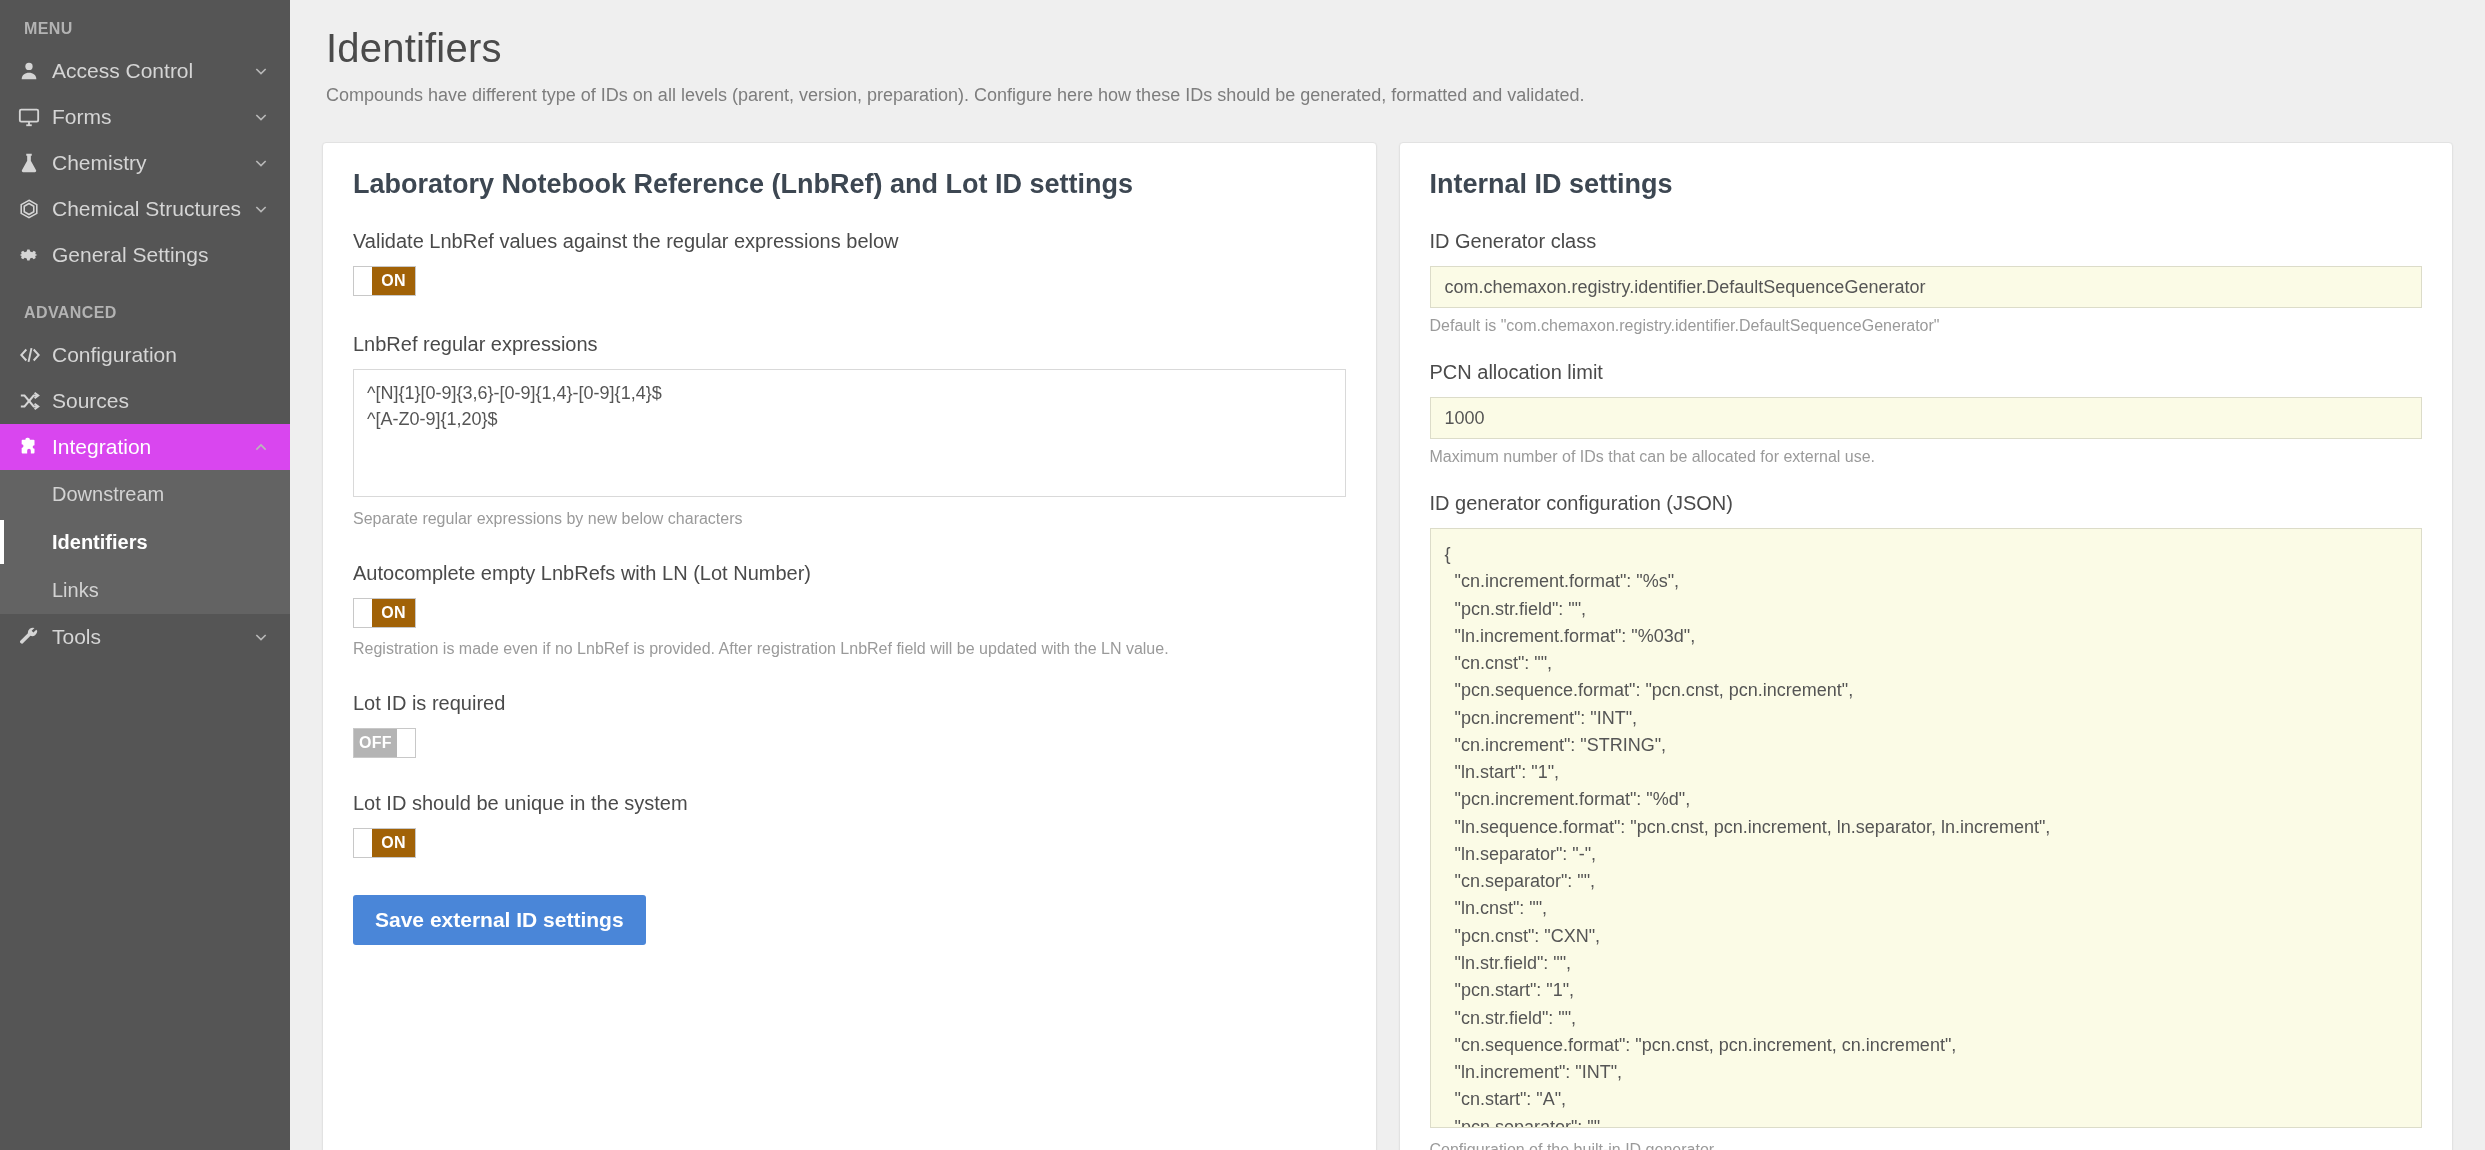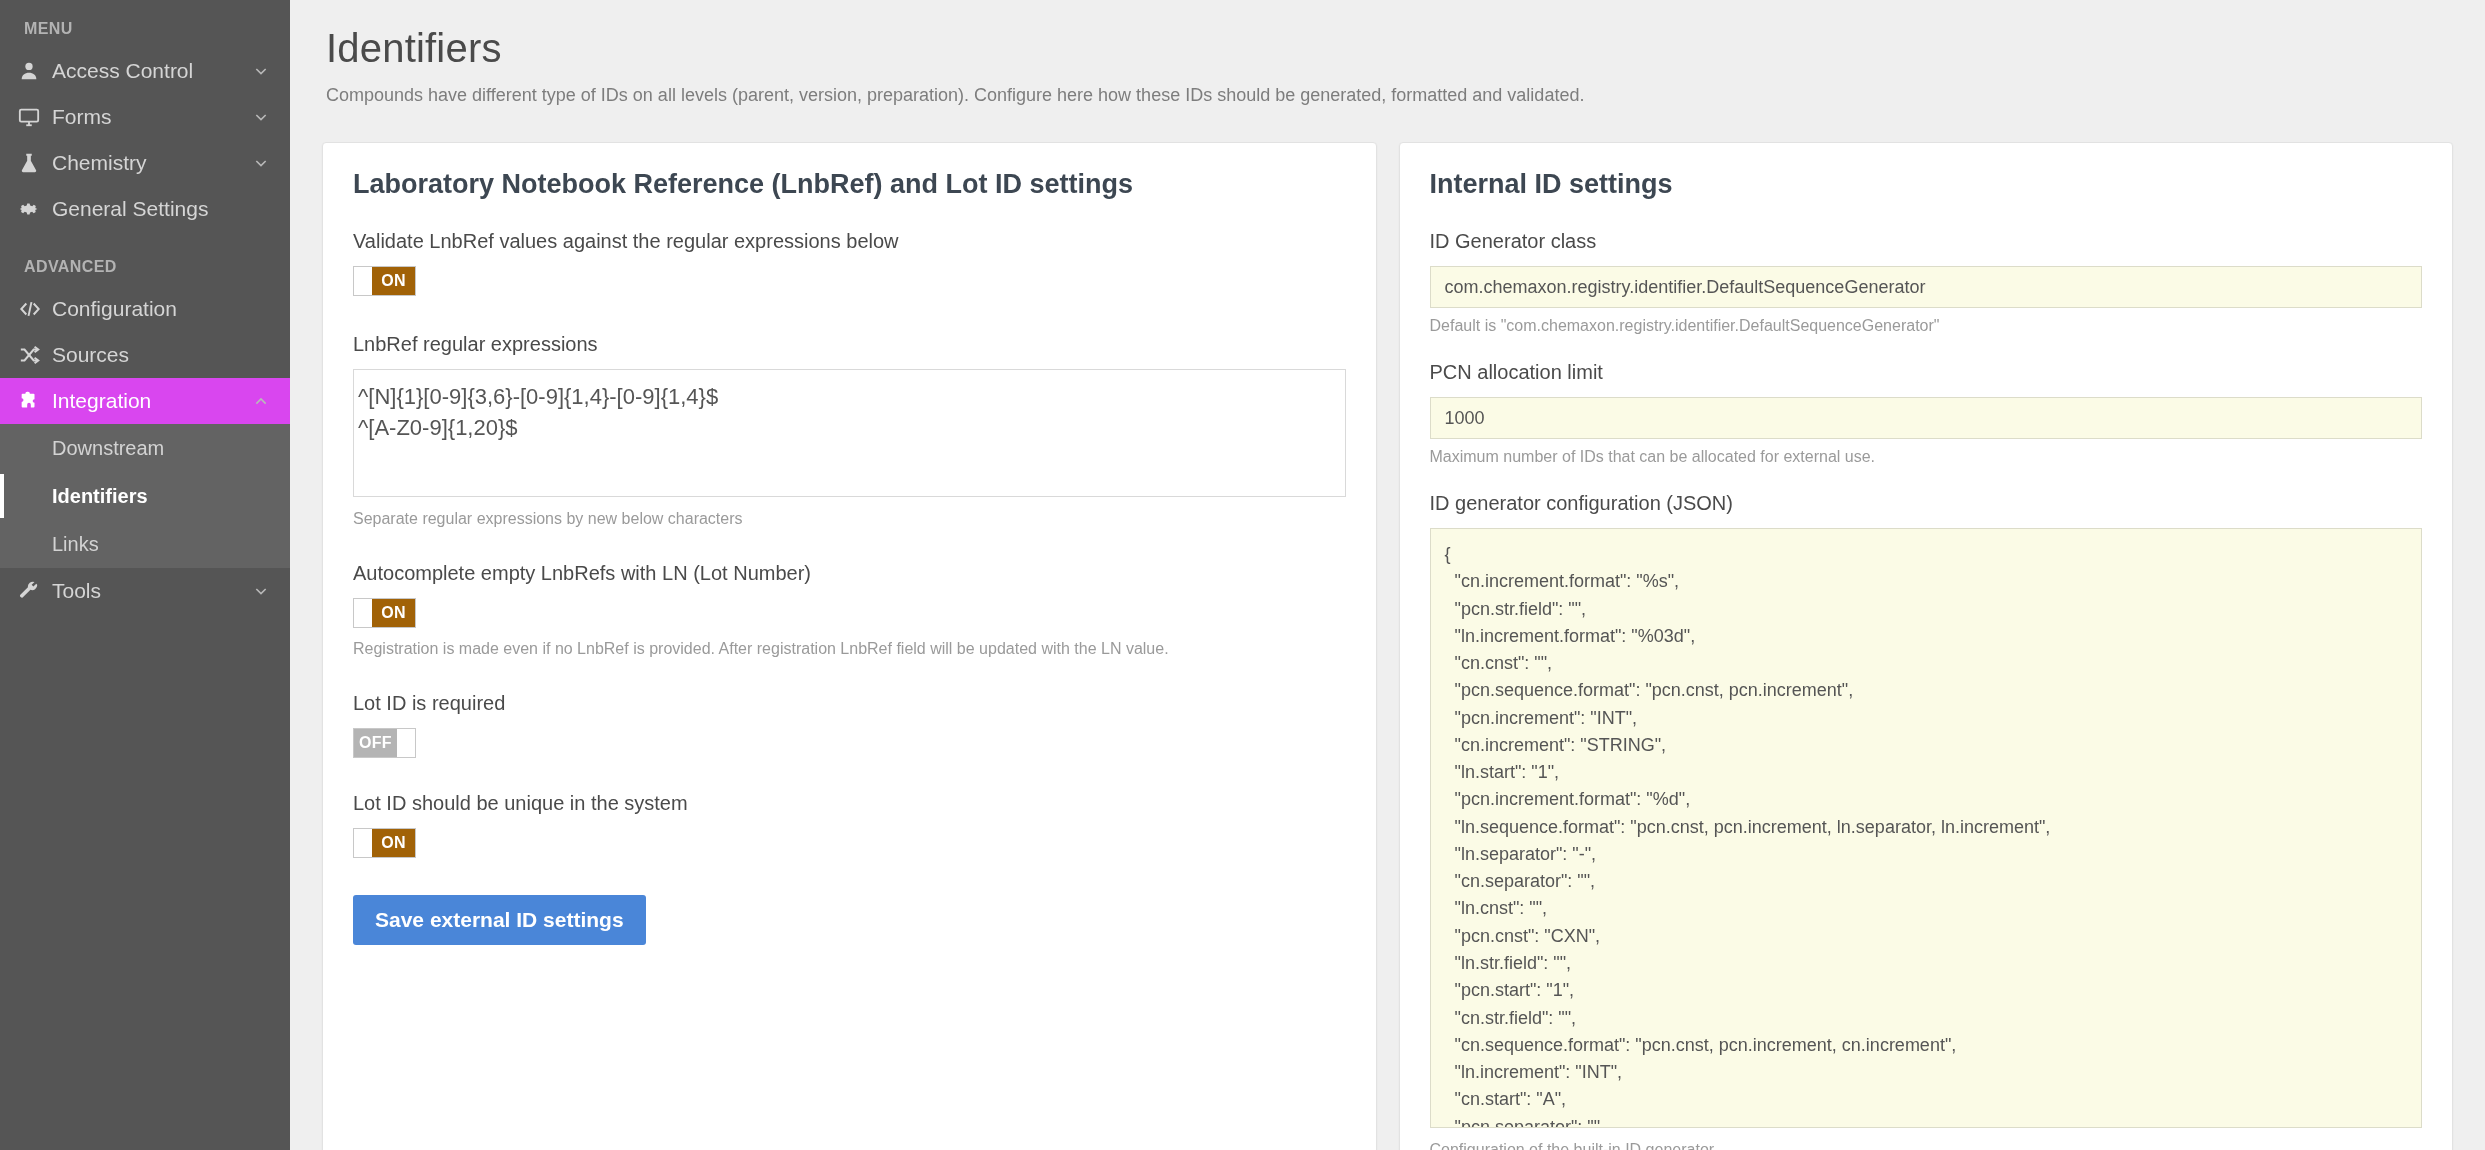--- a/index.html
+++ b/index.html
@@ -147,23 +147,23 @@
   .toggle.off .txt { background: #b4b4b4; order: 1; }
   .toggle.off .knob { order: 2; }
 
   
   textarea.regex-area {
     width: 100%;
     height: 128px;
     border: 1px solid #d9d9d9;
     background: #ffffff;
     resize: none;
-    padding: 11px 4px;
+    padding: 11px 13px;
     font-family: "Liberation Sans", sans-serif;
-    font-size: 22px;
+    font-size: 18px;
     color: #555555;
     line-height: 1.42;
     outline: none;
   }
   input.text-input {
     width: 100%;
     height: 42px;
     border: 1px solid #dcdcc9;
     background: #fbfbe6;
     padding: 0 14px;
@@ -249,20 +249,34 @@
           </svg>
       </span>
       <span class="label">Chemistry</span>
       <span class="chev">
         <svg width="16" height="16" viewBox="0 0 24 24" fill="none" stroke="currentColor" stroke-width="2.4">
             <polyline points="5,9 12,16 19,9"></polyline>
           </svg>
       </span>
     </div>
 
+    <div class="nav-item">
+      <span class="ico">
+        <svg width="22" height="22" viewBox="0 0 24 24" fill="none" stroke="currentColor" stroke-width="1.7">
+            <polygon points="12,2.5 20.5,7.2 20.5,16.8 12,21.5 3.5,16.8 3.5,7.2"></polygon>
+            <polygon points="12,6 17.2,9 17.2,15 12,18 6.8,15 6.8,9"></polygon>
+          </svg>
+      </span>
+      <span class="label">Chemical Structures</span>
+      <span class="chev">
+        <svg width="16" height="16" viewBox="0 0 24 24" fill="none" stroke="currentColor" stroke-width="2.4">
+            <polyline points="5,9 12,16 19,9"></polyline>
+          </svg>
+      </span>
+    </div>
 
     <div class="nav-item">
       <span class="ico">
         <svg width="22" height="22" viewBox="0 0 24 24" fill="currentColor">
             <path d="M12 8.5a3.5 3.5 0 1 0 0 7 3.5 3.5 0 0 0 0-7zm9 3.5-2.1-1 .5-2.3-2.2-1.3-1.7 1.6-2.2-.8L12.6 6h-2.5L9.5 8.2l-2.2.8L5.6 7.4 3.4 8.7l.5 2.3L2 12l1.9 1-.5 2.3 2.2 1.3 1.7-1.6 2.2.8.6 2.2h2.5l.6-2.2 2.2-.8 1.7 1.6 2.2-1.3-.5-2.3z"></path>
           </svg>
       </span>
       <span class="label">General Settings</span>
       <span class="chev"></span>
     </div>

